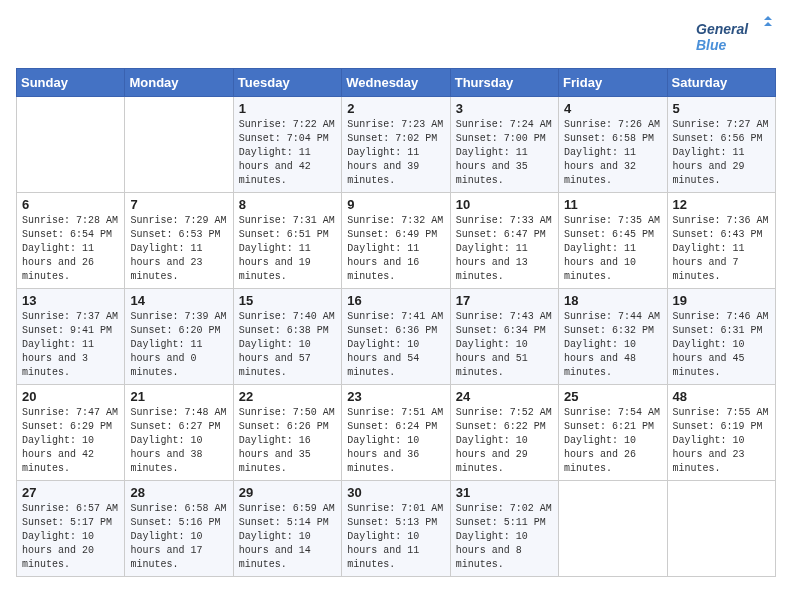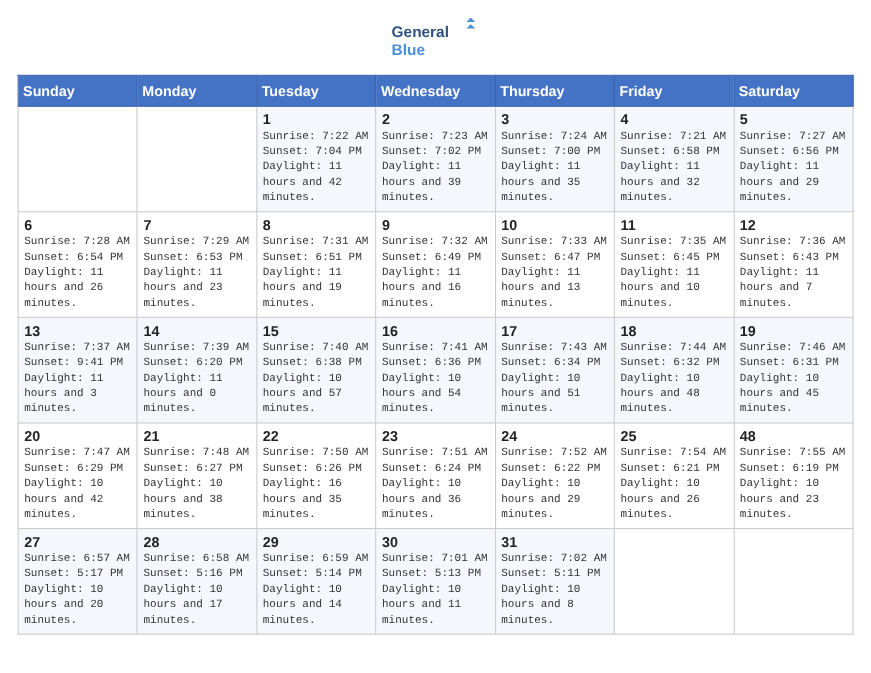--- a/index.html
+++ b/index.html
@@ -5,23 +5,24 @@
     * { box-sizing: border-box; margin: 0; padding: 0; }
     body {
       font-family: Arial, sans-serif;
       background: #fff;
       width: 792px;
       min-height: 612px;
       padding: 16px;
     }
     .header {
       display: flex;
-      justify-content: center;
+      justify-content: flex-end;
       align-items: flex-start;
       margin-bottom: 12px;
+      font-style: italic;
     }
     .logo {
       display: flex;
       align-items: center;
       gap: 4px;
     }
     .title-block {
       text-align: right;
     }
     .calendar-title {
@@ -133,21 +134,21 @@
         <span class="day-number">3</span>
         <div class="day-info">
           <span>Sunrise: 7:24 AM</span><br>
           <span>Sunset: 7:00 PM</span><br>
           <span>Daylight: 11 hours and 35 minutes.</span>
         </div>
       </td>
         <td>
         <span class="day-number">4</span>
         <div class="day-info">
-          <span>Sunrise: 7:21 AM</span><br>
+          <span>Sunrise: 7:26 AM</span><br>
           <span>Sunset: 6:58 PM</span><br>
           <span>Daylight: 11 hours and 32 minutes.</span>
         </div>
       </td>
         <td>
         <span class="day-number">5</span>
         <div class="day-info">
           <span>Sunrise: 7:27 AM</span><br>
           <span>Sunset: 6:56 PM</span><br>
           <span>Daylight: 11 hours and 29 minutes.</span>

